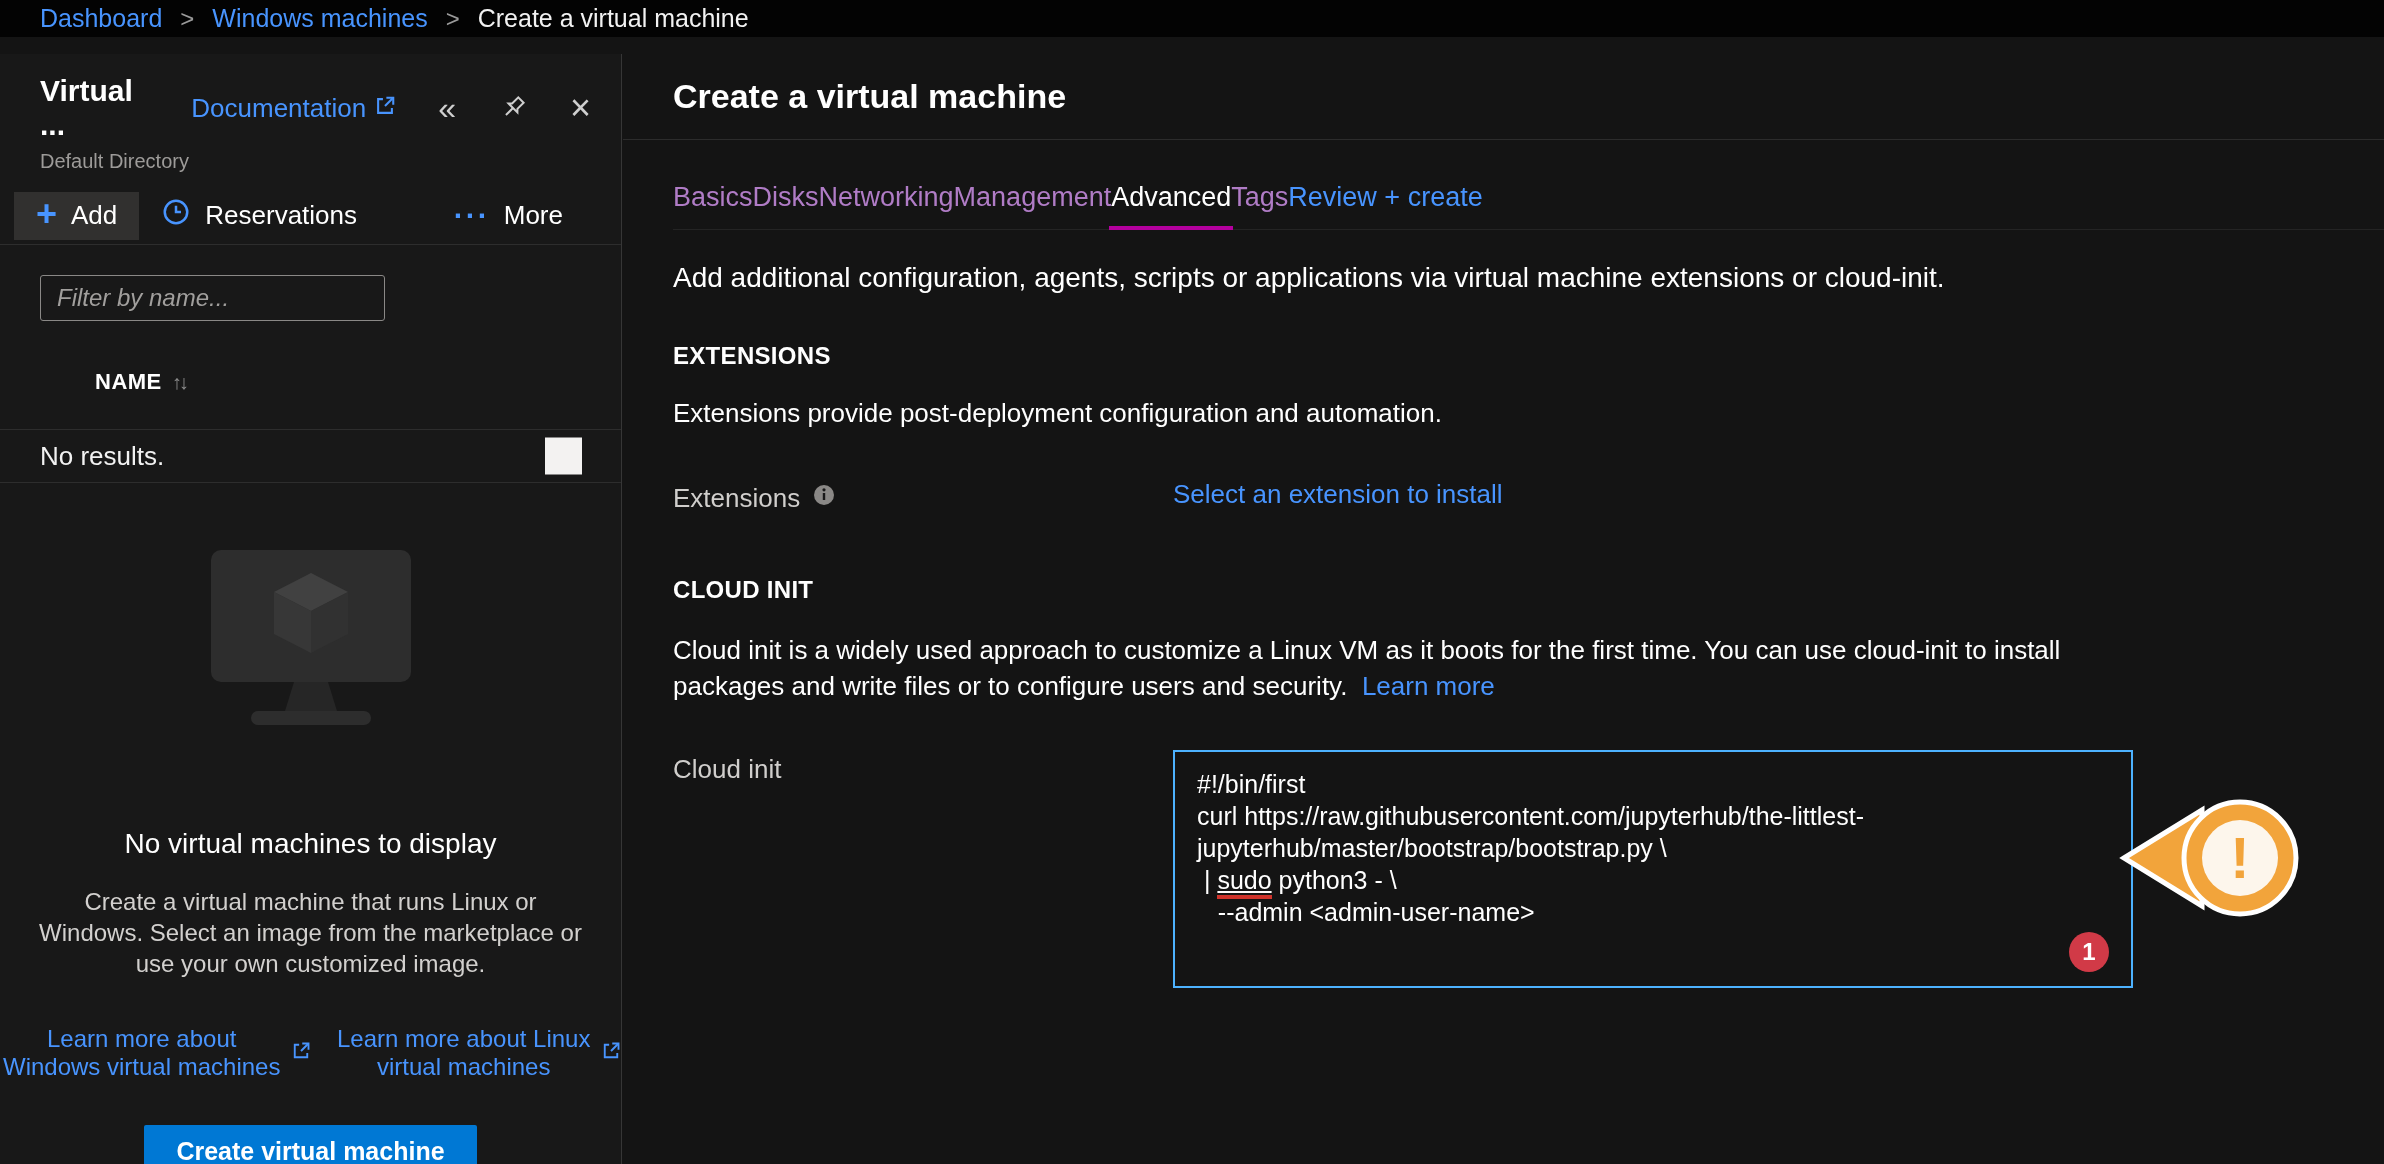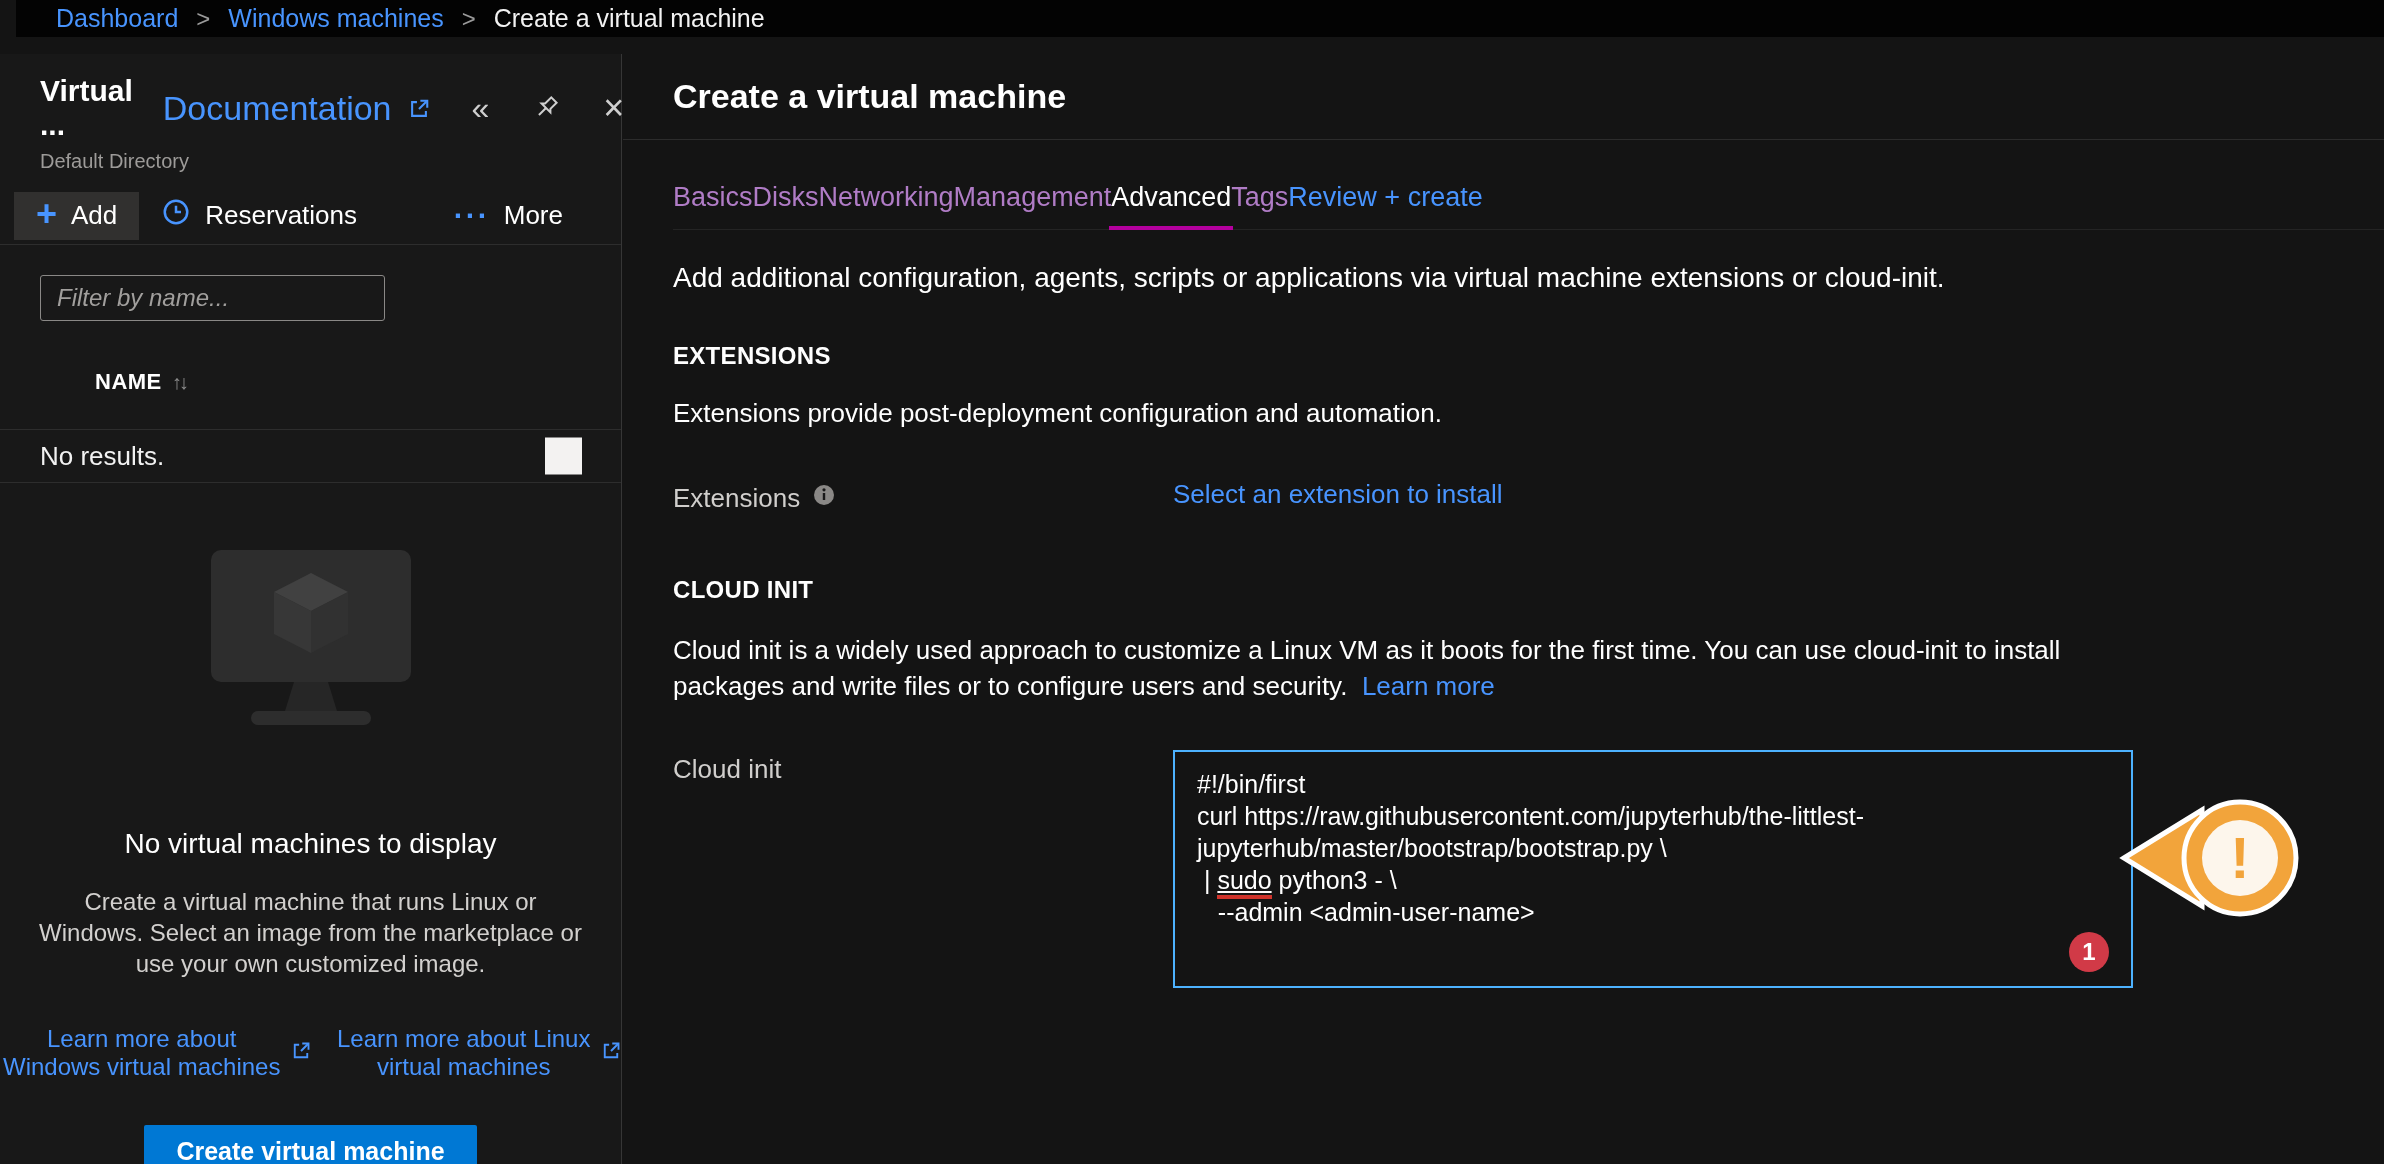--- a/index.html
+++ b/index.html
@@ -2,33 +2,33 @@
 <html><head>
 <meta charset="utf-8">
 <style>
   * { margin:0; padding:0; box-sizing:border-box; }
   html,body { background:#000; }
   body { font-family:"Liberation Sans", sans-serif; color:#fff; }
 
   .root { position:relative; width:2384px; height:1164px; background:#141414; overflow:hidden; }
 
   
-  .topbar { position:absolute; top:0; left:16px; right:0; height:37px; background:#030303;
+  .topbar { position:absolute; top:0; left:0; right:0; height:37px; background:#030303;
             display:flex; align-items:center; padding-left:40px; font-size:25px; }
   .crumb-link { color:#4894fe; cursor:pointer; }
   .crumb-sep { color:#9a9a9a; margin:0 18px; font-size:24px; }
   .crumb-current { color:#f2f2f2; }
 
   
   .sidebar { position:absolute; top:54px; left:0; width:622px; bottom:0; background:#181818;
              border-right:1px solid #363636; }
   .side-header { padding:20px 30px 0 40px; }
   .side-title-row { display:flex; align-items:center; }
   .side-title { font-size:30px; font-weight:bold; color:#fff; }
-  .doc-link { color:#4894fe; font-size:34px; margin-left:30px; display:inline-flex; align-items:flex-end; gap:16px; cursor:pointer; }
+  .doc-link { color:#4894fe; font-size:26px; margin-left:30px; display:inline-flex; align-items:flex-end; gap:8px; cursor:pointer; }
   .side-title-spacer { flex:1; }
   .hdr-icon { color:#cfcfcf; cursor:pointer; margin-left:42px; display:inline-flex; align-items:center; }
   .collapse-glyph { font-size:32px; line-height:1; }
   .close-glyph { font-size:36px; line-height:1; }
   .side-sub { font-size:20px; color:#9d9b99; margin-top:8px; }
 
   .side-toolbar { margin-top:14px; height:58px; border-bottom:1px solid #2d2d2d;
                   display:flex; align-items:center; padding:0 36px 0 14px; }
   .tb-btn { display:inline-flex; align-items:center; gap:14px; height:48px; padding:0 22px;
             font-size:26px; color:#fff; cursor:pointer; }

